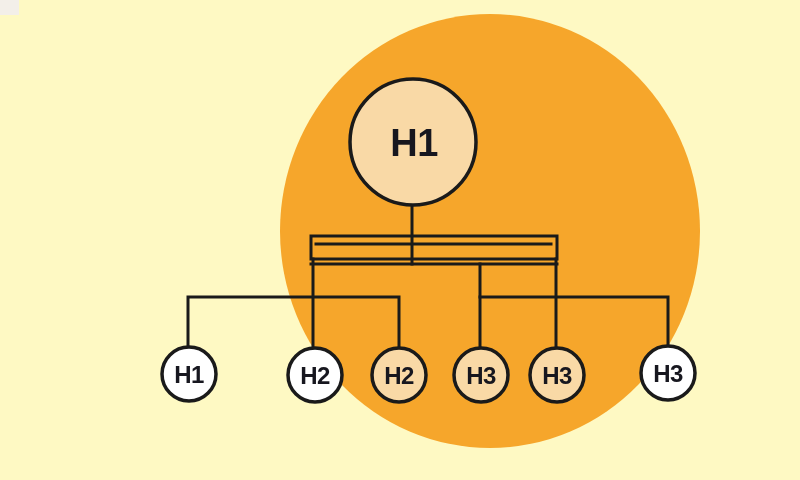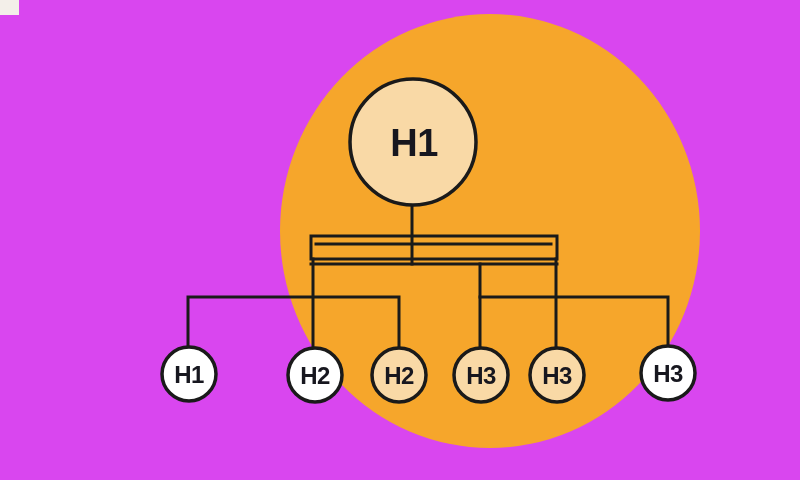--- a/index.html
+++ b/index.html
@@ -7,21 +7,21 @@
     padding: 0;
     width: 800px;
     height: 480px;
     background: #ffffff;
     overflow: hidden;
   }
   .stage {
     position: relative;
     width: 800px;
     height: 480px;
-    background: #d946ef;
+    background: #fef9c3;
   }
   svg { display: block; }
   svg text {
     font-family: "Liberation Sans", sans-serif;
     font-weight: bold;
     fill: #17171f;
     text-anchor: middle;
     letter-spacing: -0.5px;
   }
   .big-label   { font-size: 38px; }

